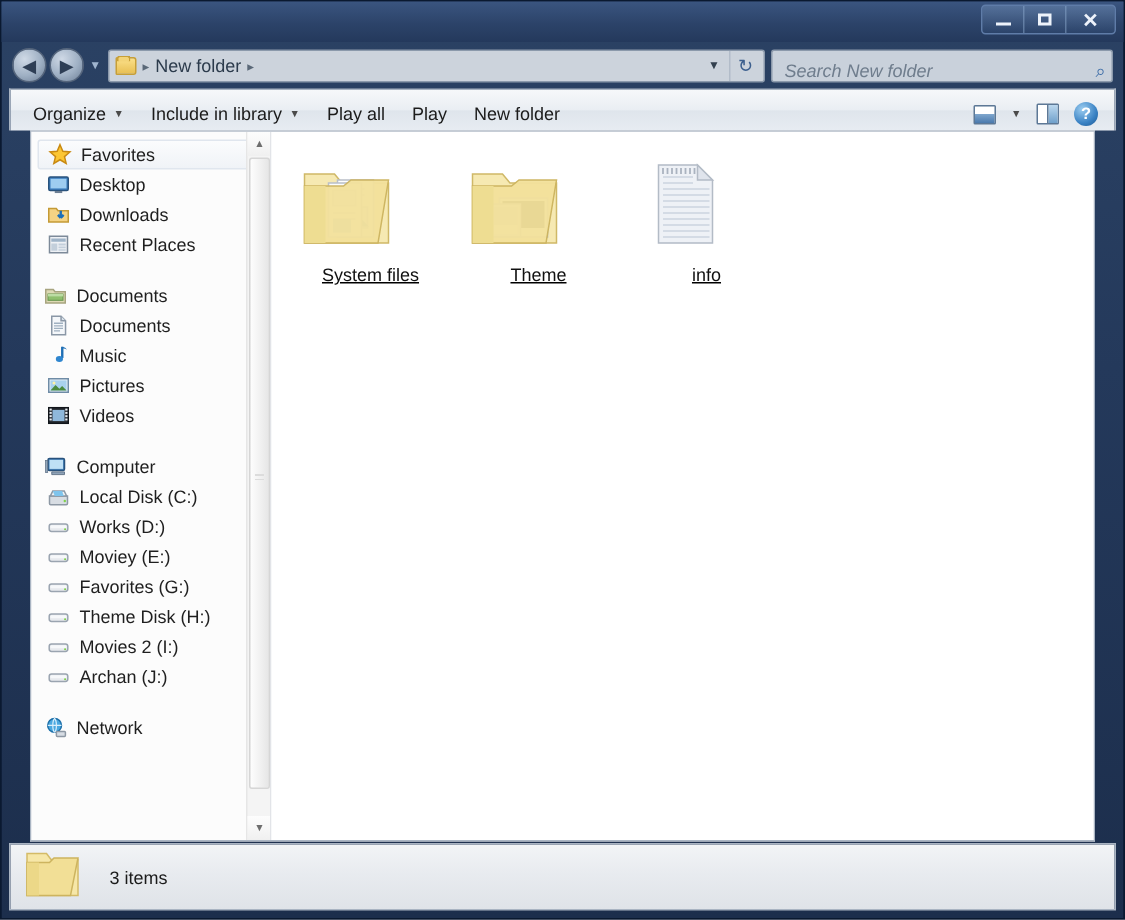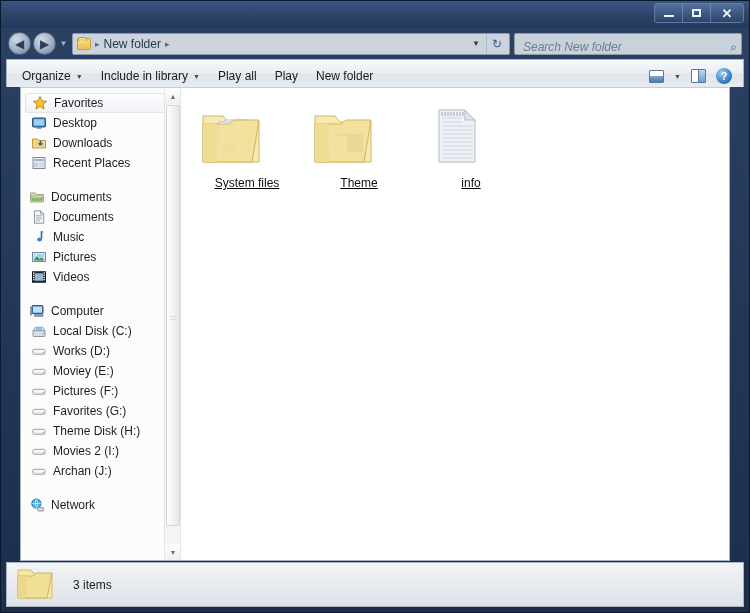--- a/index.html
+++ b/index.html
@@ -516,30 +516,20 @@
       </div>
       <div class="nav-row child">
         <span class="ni">
           <svg width="16" height="16" viewBox="0 0 16 16">
               <rect x="1.8" y="6.3" width="12.4" height="5" rx="1.6" fill="#e7eaee" stroke="#9aa4b0"></rect>
               <rect x="2.6" y="7.1" width="10.8" height="2" rx=".8" fill="#f6f8fa"></rect>
               <circle cx="12.4" cy="9.8" r=".7" fill="#7fd14a"></circle>
             </svg>
         </span>
         <span>Moviey (E:)</span>
-      </div>
-      <div class="nav-row child">
-        <span class="ni">
-          <svg width="16" height="16" viewBox="0 0 16 16">
-              <rect x="1.8" y="6.3" width="12.4" height="5" rx="1.6" fill="#e7eaee" stroke="#9aa4b0"></rect>
-              <rect x="2.6" y="7.1" width="10.8" height="2" rx=".8" fill="#f6f8fa"></rect>
-              <circle cx="12.4" cy="9.8" r=".7" fill="#7fd14a"></circle>
-            </svg>
-        </span>
-        <span>Pictures (F:)</span>
       </div>
       <div class="nav-row child">
         <span class="ni">
           <svg width="16" height="16" viewBox="0 0 16 16">
               <rect x="1.8" y="6.3" width="12.4" height="5" rx="1.6" fill="#e7eaee" stroke="#9aa4b0"></rect>
               <rect x="2.6" y="7.1" width="10.8" height="2" rx=".8" fill="#f6f8fa"></rect>
               <circle cx="12.4" cy="9.8" r=".7" fill="#7fd14a"></circle>
             </svg>
         </span>
         <span>Favorites (G:)</span>

